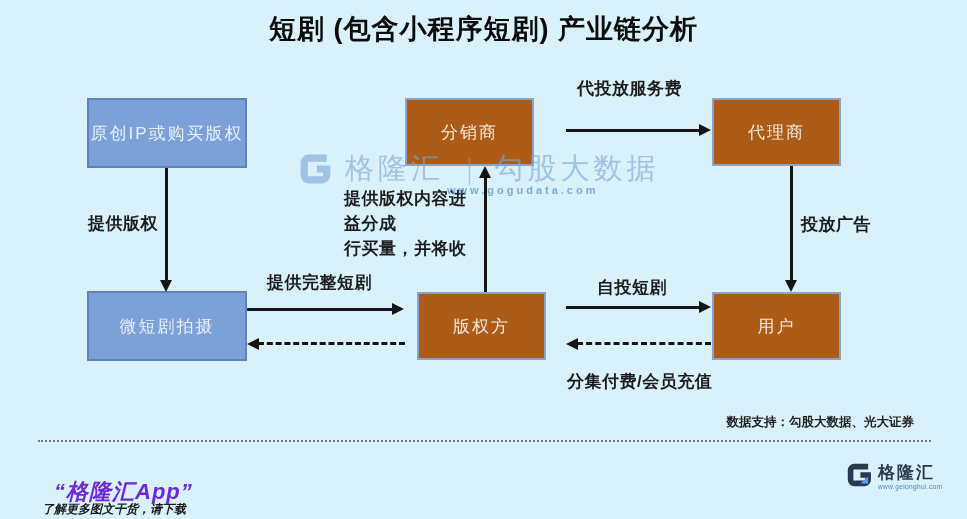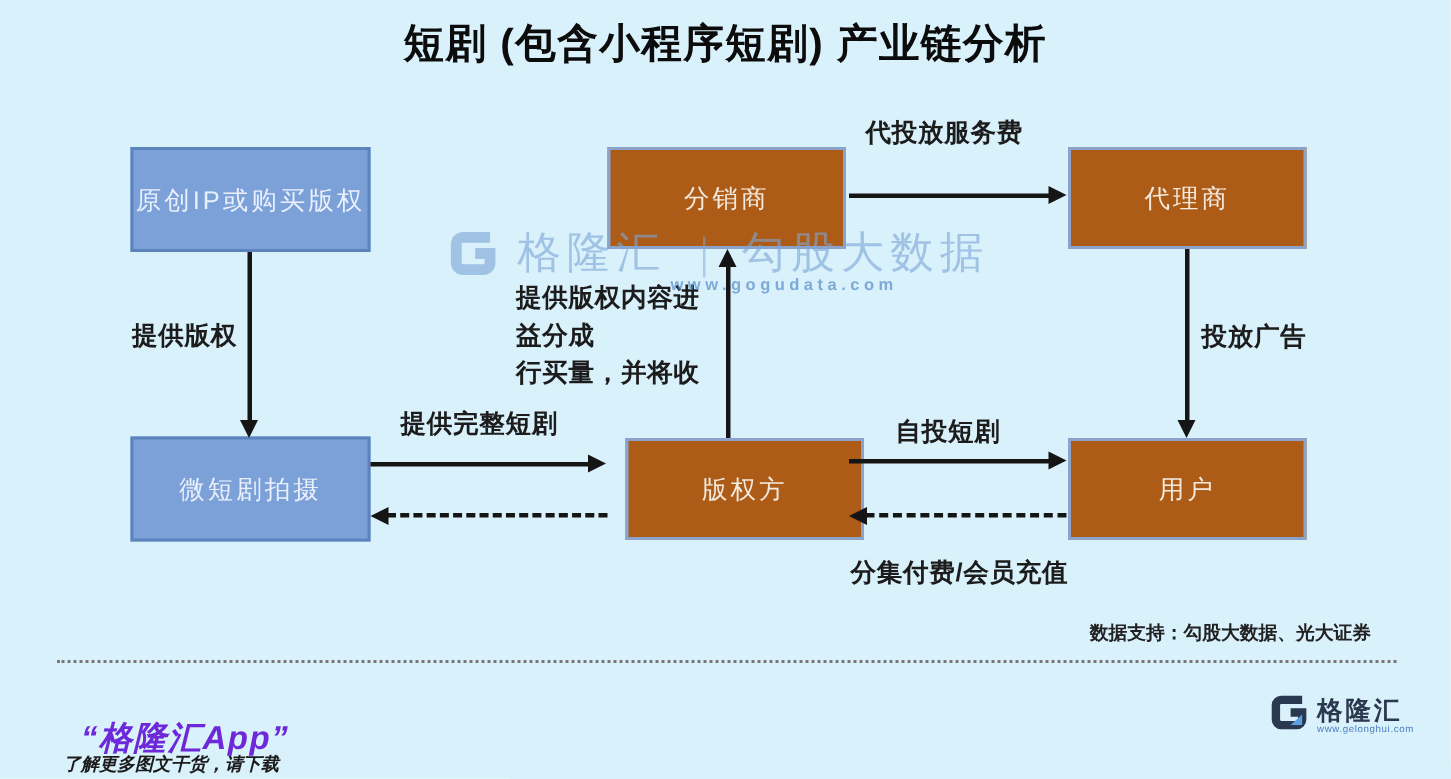--- a/index.html
+++ b/index.html
@@ -6,21 +6,21 @@
   body{font-family:"Liberation Sans","DejaVu Sans",sans-serif;}
   .canvas{position:relative;width:967px;height:519px;background:#d9f1fb;overflow:hidden;}
 
   .title{position:absolute;left:0;top:11px;width:100%;margin:0;text-align:center;
          font-size:27px;font-weight:700;color:#0c0c0c;letter-spacing:1px;}
 
   
   .box{position:absolute;display:flex;align-items:center;justify-content:center;
        font-size:17px;letter-spacing:2px;z-index:2;box-sizing:border-box;}
   .box.blue{width:160px;height:70px;background:#7ba1d8;border:2px solid #5d83bd;color:#e9effb;}
-  .box.orange{width:159px;height:68px;background:#ad5c18;border:2px solid #8ba3cb;color:#f4e9dd;}
+  .box.orange{width:129px;height:68px;background:#ad5c18;border:2px solid #8ba3cb;color:#f4e9dd;}
   #box-ip{left:87px;top:98px;}
   #box-shoot{left:87px;top:291px;}
   #box-dist{left:405px;top:98px;}
   #box-agent{left:712px;top:98px;}
   #box-copy{left:405px;top:292px;margin-left:12px;}
   #box-user{left:712px;top:292px;}
 
   
   .line{position:absolute;background:#151515;z-index:3;}
   .hline{height:3px;}

